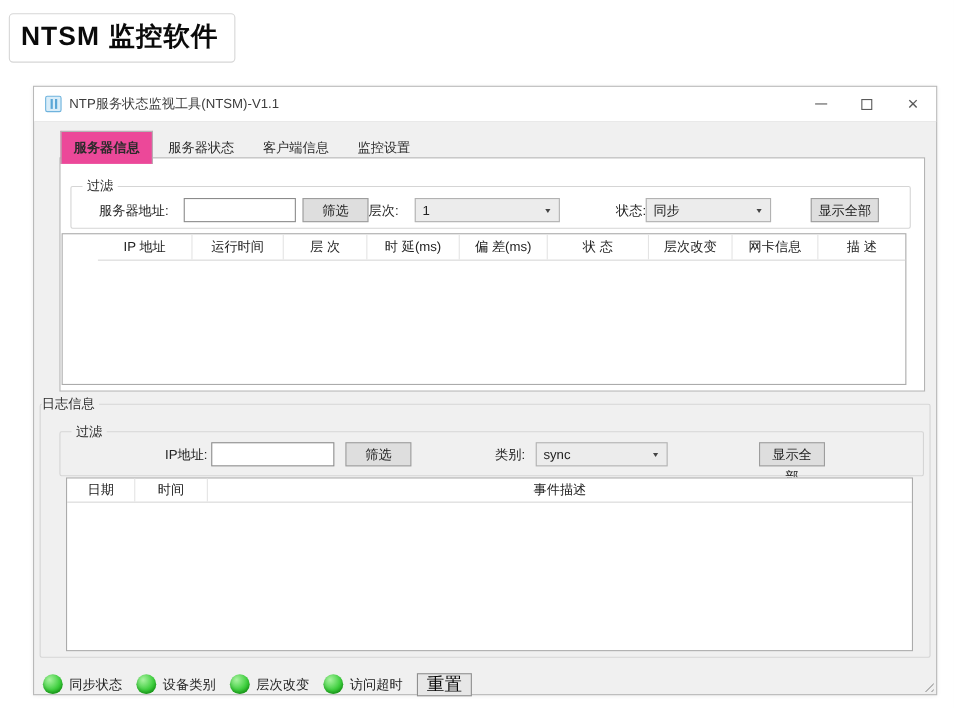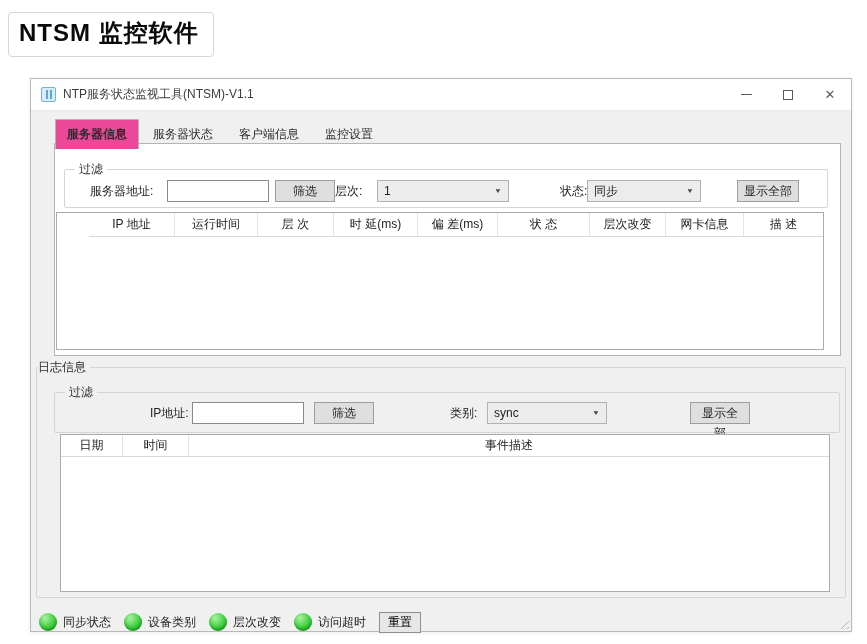--- a/index.html
+++ b/index.html
@@ -115,21 +115,21 @@
   }
   .status-item { display:flex; align-items:flex-end; margin-right:13px; }
   .ball {
     width:18px; height:18px; border-radius:50%; margin-right:6px;
     background:radial-gradient(circle at 34% 28%, #a8f3a0, #3ecf3e 55%, #17a017 90%);
     box-shadow:inset 0 -2px 3px rgba(0,90,0,0.35);
   }
   .status-label { font-size:12px; color:#222; white-space:nowrap; }
   .btn-reset {
     position:static; height:21px; padding:0 8px; line-height:19px;
-    background:#e7e7e7; border:1px solid #8f8f8f; font-size:12px; cursor:default;
+    background:#e7e7e7; border:1px solid #8f8f8f; font-size:16px; cursor:default;
   }
 
   .resize-grip {
     position:absolute; right:2px; bottom:2px; width:12px; height:12px;
     background:repeating-linear-gradient(135deg, transparent 0 3px, #b5b5b5 3px 4px);
     clip-path:polygon(100% 0, 100% 100%, 0 100%);
   }
 </style>
 </head>
 <body>

